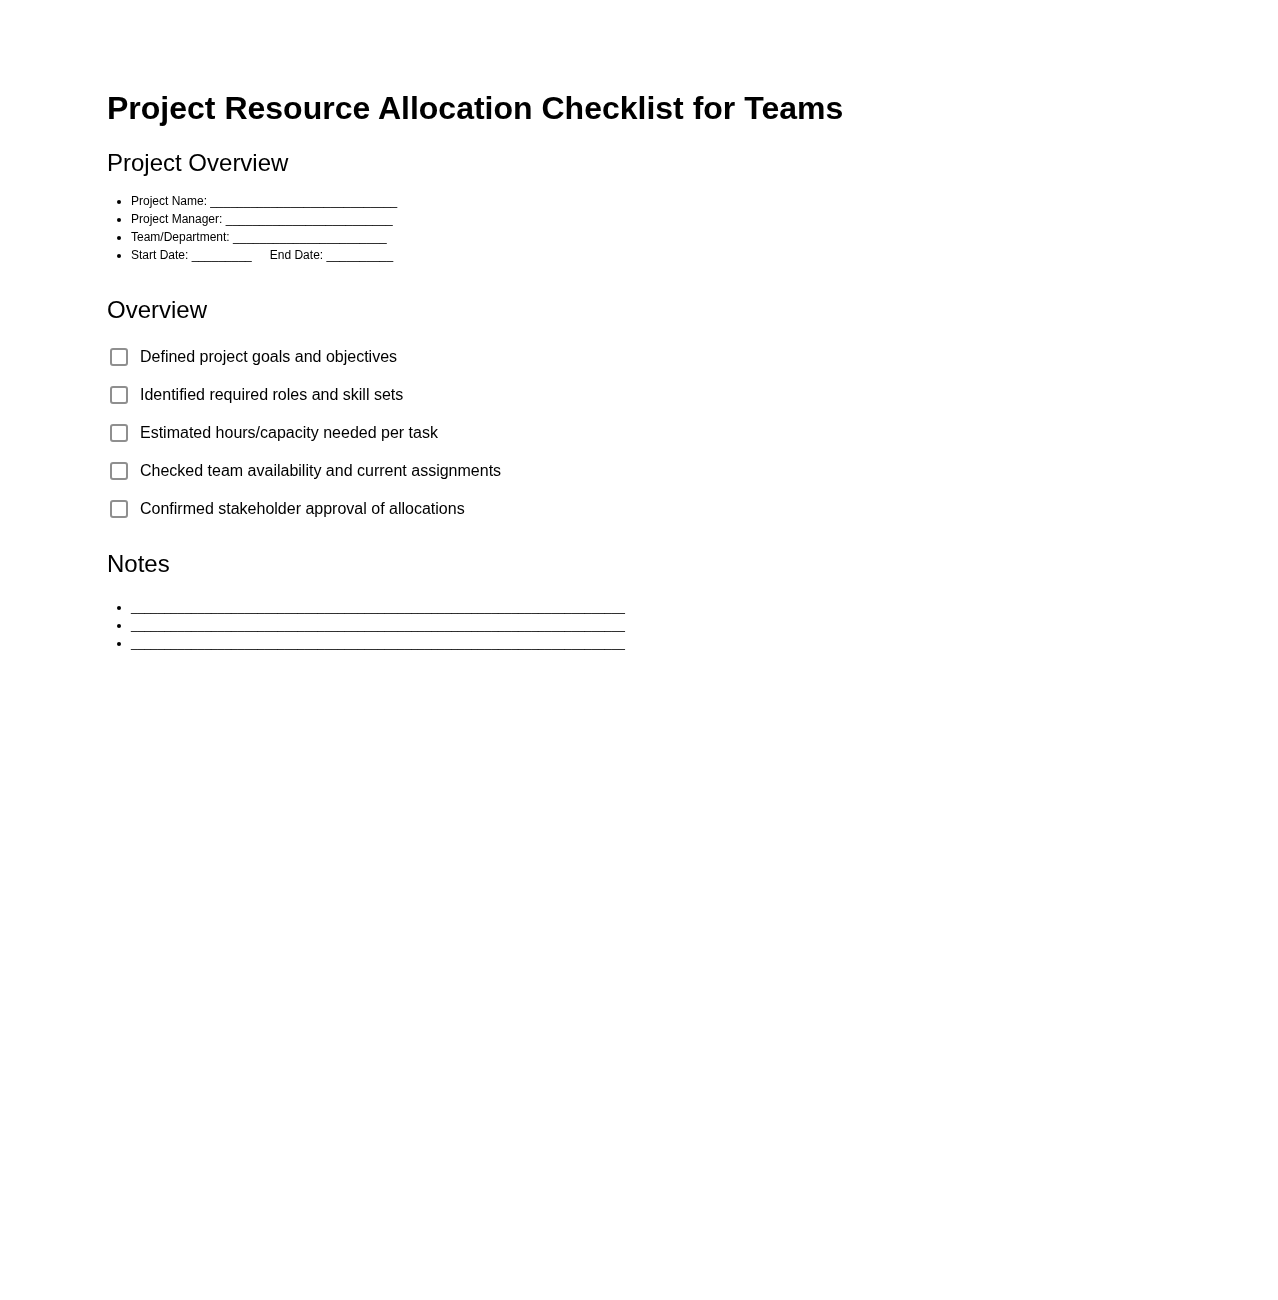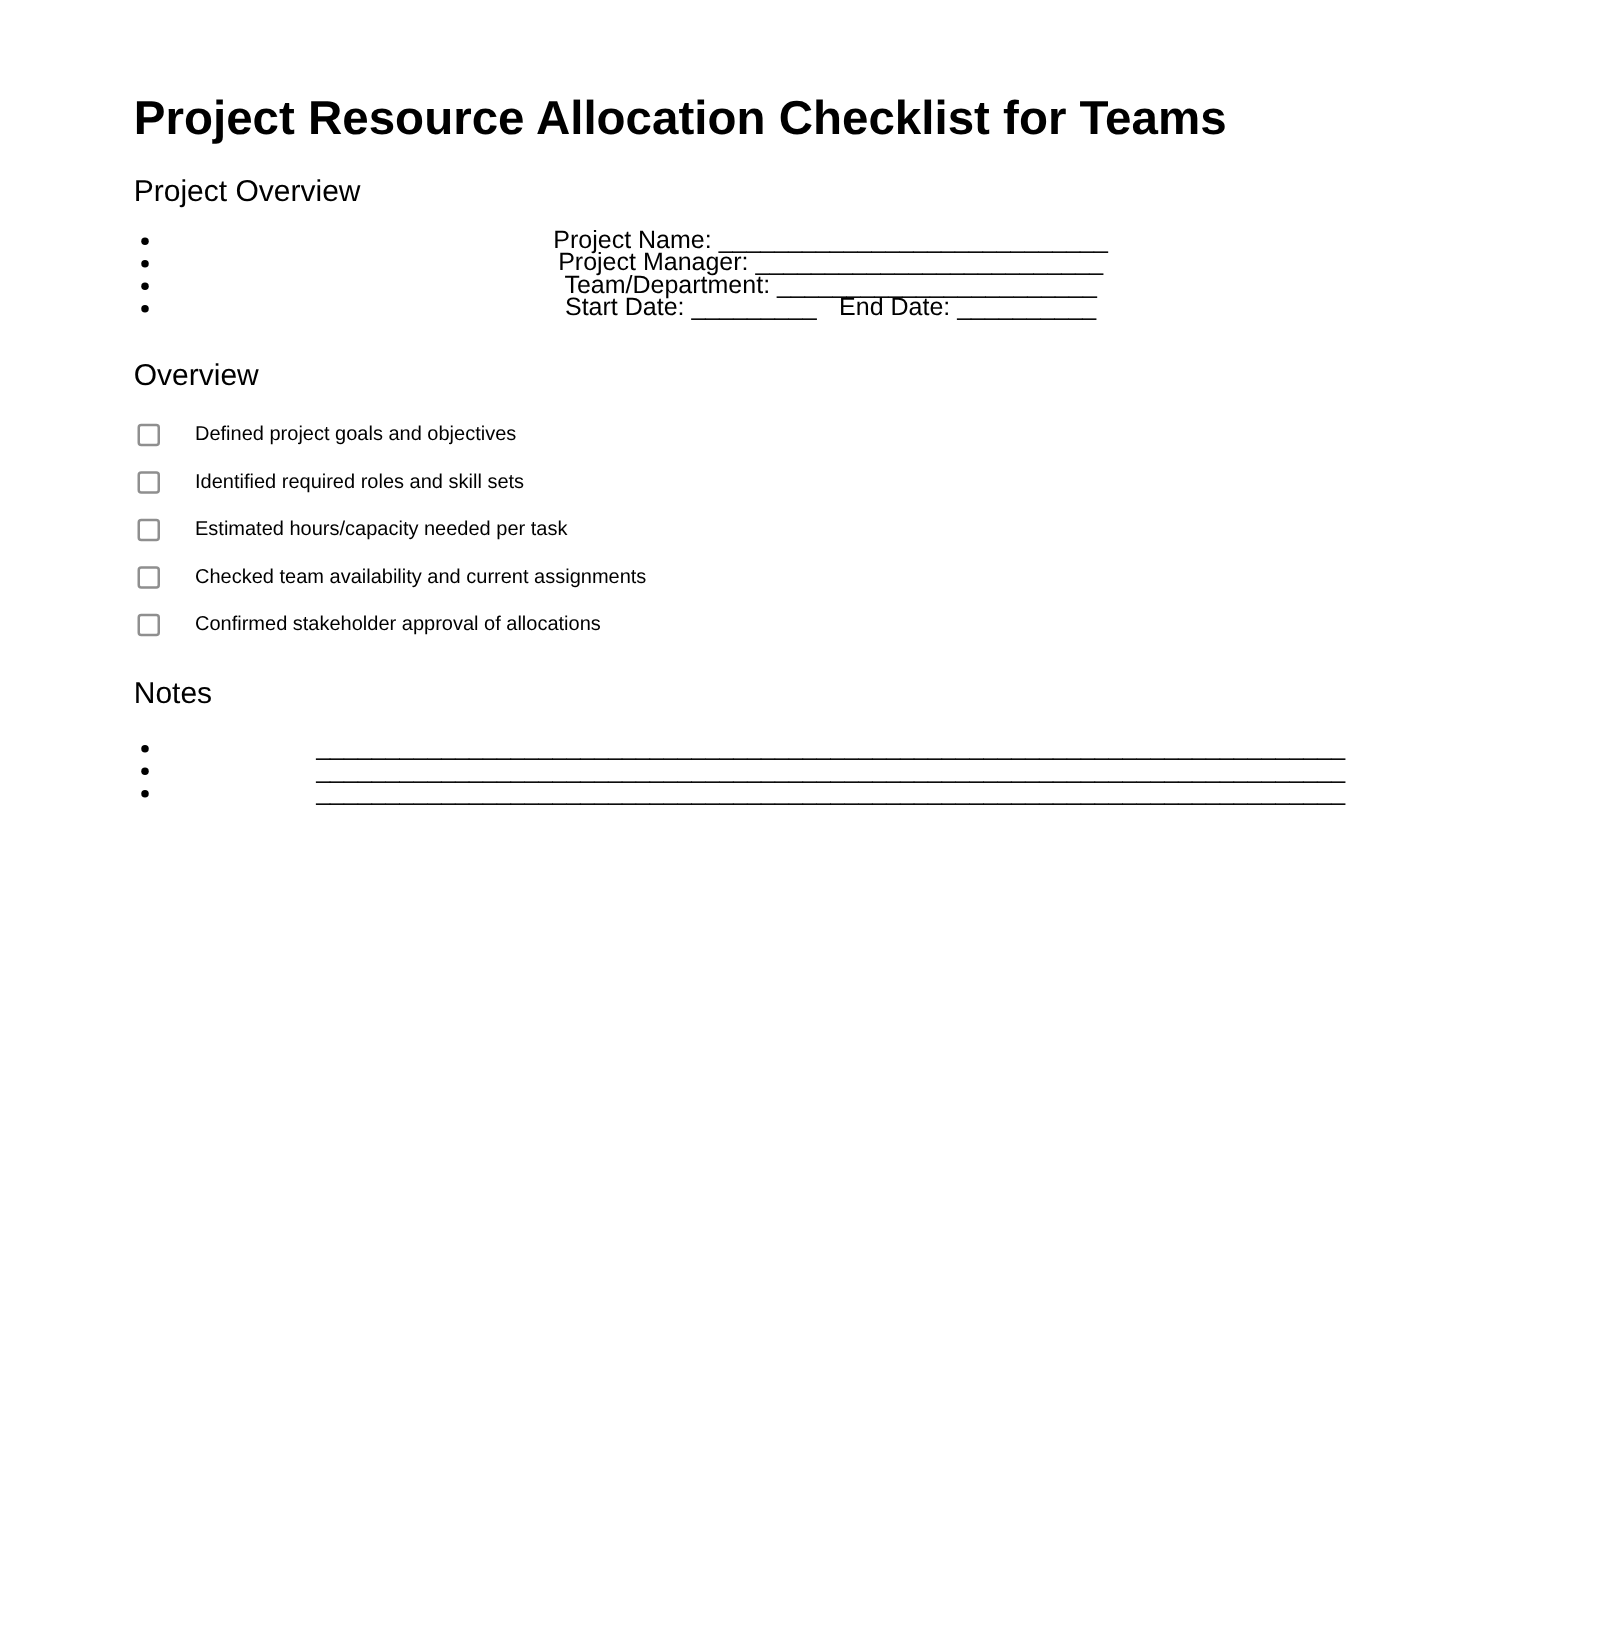--- a/index.html
+++ b/index.html
@@ -12,58 +12,56 @@
   body {
     width: 1278px;
     height: 1300px;
     overflow: hidden;
   }
   .page {
     padding: 74px 80px 0 107px;
     box-sizing: border-box;
   }
   h1 {
-    font-size: 38px;
+    font-size: 32px;
     font-weight: bold;
     line-height: 1.15;
-    margin: 0 0 22px 0;
+    margin: 16px 0 22px 0;
   }
   h2 {
     font-size: 24px;
     font-weight: normal;
     line-height: 1.15;
     margin: 0 0 16px 0;
   }
   h2.section-gap {
     margin-top: 32px;
   }
   ul.plain-list {
     list-style-type: disc;
     margin: 16px 0 16px 0;
     padding-left: 24px;
-    font-size: 20px;
+    font-size: 12px;
     line-height: 18px;
-    text-align: center;
   }
   ul.plain-list li {
     margin: 0;
     padding: 0;
   }
   ul.notes-list {
     margin-top: 20px;
     line-height: 18px;
   }
   .checklist {
     margin-top: 24px;
   }
   .check-row {
     display: flex;
     align-items: center;
     margin-bottom: 19.6px;
-    gap: 16px;
   }
   .checkbox {
     display: inline-block;
     box-sizing: border-box;
     width: 18px;
     height: 18px;
     margin-left: 3px;
     border: 2px solid #8f8f8f;
     border-radius: 3px;
     background: #ffffff;

